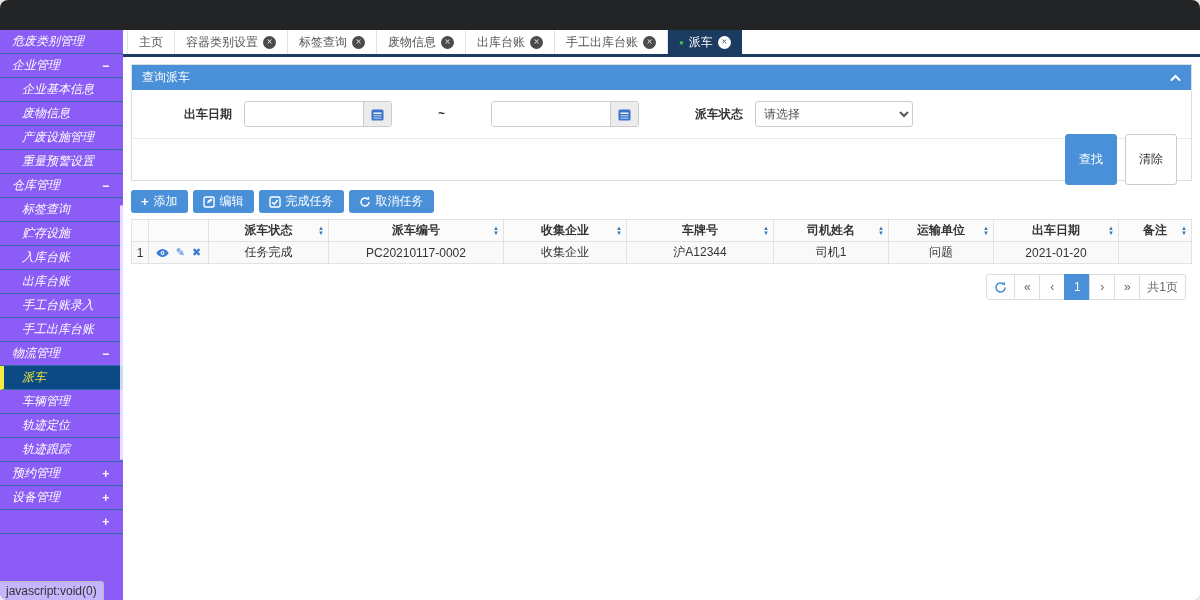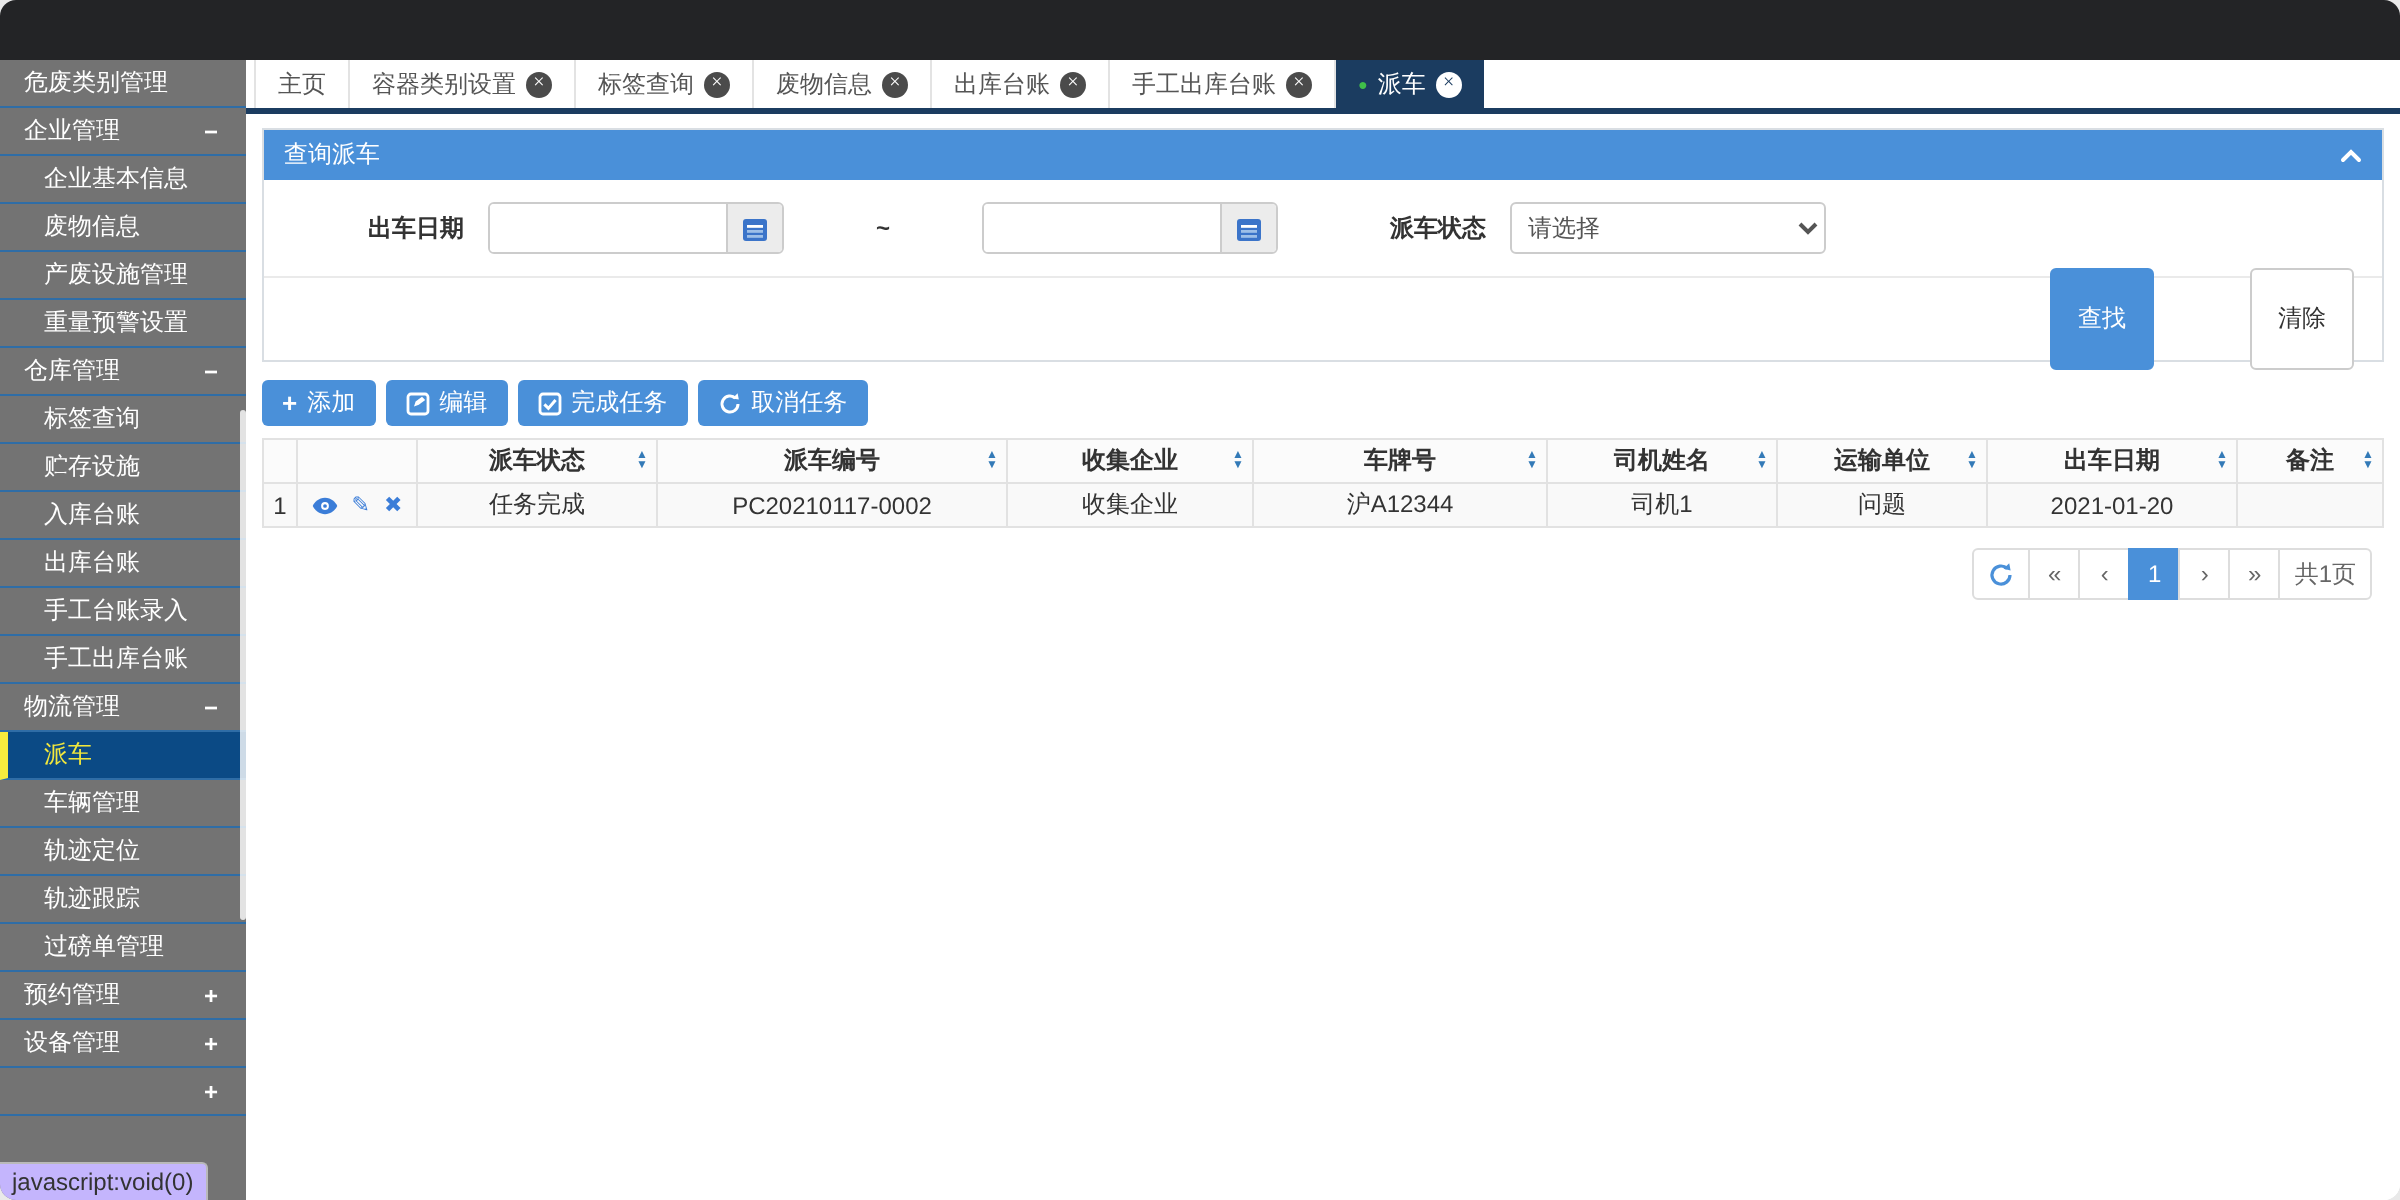--- a/index.html
+++ b/index.html
@@ -3,21 +3,21 @@
 <meta charset="utf-8">
 <style>
   * { margin:0; padding:0; box-sizing:border-box; }
   body { background:#e9e9e9; font-family:"Liberation Sans","DejaVu Sans",sans-serif; }
   .screen { position:relative; width:1200px; height:600px; background:#fff; border-radius:8px; overflow:hidden; }
 
   
   .topbar { height:30px; background:#232426; }
 
   
-  .sidebar { position:absolute; left:0; top:30px; bottom:0; width:123px; background:#737373; overflow:hidden; }
+  .sidebar { position:absolute; left:0; top:30px; bottom:0; width:123px; background:#8b5cf6; overflow:hidden;font-style:italic; }
   .side-item { display:flex; align-items:center; height:24px; border-bottom:1px solid #2f6da6;
                color:#fff; font-size:12px; padding-left:12px; cursor:pointer; white-space:nowrap; }
   .side-item.child { padding-left:22px;text-align:center; }
   .side-toggle { margin-left:auto; margin-right:14px; font-weight:bold; font-size:12px; }
   .side-item.active { border-left:4px solid #f7ec3e; padding-left:18px; color:#f3e83c; background:#0b4a85; }
   .side-scrollbar { position:absolute; right:0; top:175px; width:3px; height:255px; background:rgba(255,255,255,.8); border-radius:2px; }
 
   
   .main { position:absolute; left:123px; top:30px; right:0; bottom:0; background:#fff; }
 
@@ -43,21 +43,21 @@
   .addon { width:28px; background:#ececec; border-left:1px solid #ccc; display:flex;
            align-items:center; justify-content:center; cursor:pointer; }
   .tilde { margin:0 46px; color:#333; font-weight:bold; }
   .status-select { height:26px; width:158px; border:1px solid #ccc; border-radius:3px; color:#555;
                    font-size:12px; padding:0 4px; background:#fff; margin-left:0; }
   .gap-status { margin-left:56px; }
   .panel-footer { border-top:1px solid #eaeaea; height:42px; display:flex; align-items:center;
                   justify-content:flex-end; gap:8px; padding-right:14px; background:#fff; }
   .btn { font-size:12px; border-radius:3px; padding:16px 13px; cursor:pointer; }
   .btn-primary { background:#4a90d9; color:#fff; border:1px solid #4a90d9; }
-  .btn-default { background:#fff; color:#333; border:1px solid #ccc;margin-left:40px; }
+  .btn-default { background:#fff; color:#333; border:1px solid #ccc; }
 
   
   .toolbar { display:flex; gap:5px; margin:9px 8px 0 8px; }
   .tbtn { background:#4a90d9; color:#fff; border:none; border-radius:3px; height:23px;
           padding:0 10px; font-size:12px; display:flex; align-items:center; gap:5px; cursor:pointer; }
   .tbtn .plus { font-weight:bold; font-size:13px; }
 
   
   table.grid { width:calc(100% - 16px); margin:6px 8px 0 8px; border-collapse:collapse; table-layout:fixed; font-size:12px; }
   .grid th, .grid td { border:1px solid #e2e2e2; height:22px; text-align:center; color:#333;
@@ -141,23 +141,20 @@
         <span>派车</span>
       </div>
     <div class="side-item child">
         <span>车辆管理</span>
       </div>
     <div class="side-item child">
         <span>轨迹定位</span>
       </div>
     <div class="side-item child">
         <span>轨迹跟踪</span>
-      </div>
-    <div class="side-item child">
-        <span>过磅单管理</span>
       </div>
     <div class="side-item">
         <span>预约管理</span>
         <span class="side-toggle">+</span>
       </div>
     <div class="side-item">
         <span>设备管理</span>
         <span class="side-toggle">+</span>
       </div>
     <div class="side-item">

